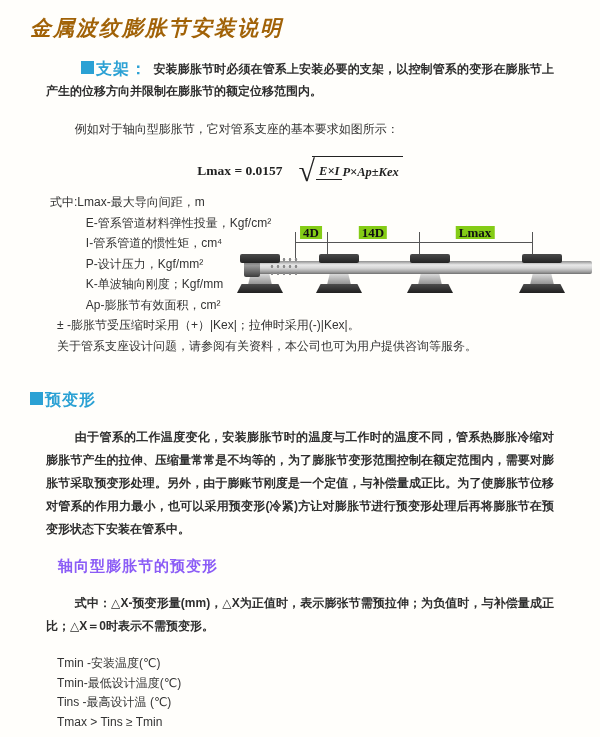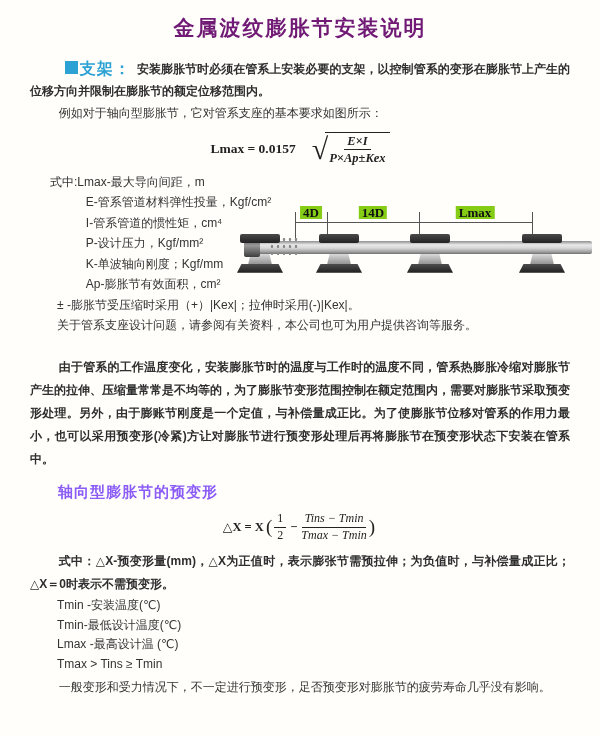--- a/index.html
+++ b/index.html
@@ -5,25 +5,25 @@
   html,body{margin:0;padding:0;}
   body{
     width:600px;height:737px;overflow:hidden;
     background:#fffefb;
     font-family:"Liberation Sans","DejaVu Sans",sans-serif;
     color:#333;
   }
   .page{width:600px;height:737px;position:relative;box-sizing:border-box;padding:12px 30px 0 30px;}
 
   .title{
-    text-align:center;font-size:21px;font-weight:bold;color:#701a75;
-    letter-spacing:2px;margin:2px 0 16px 0;
-  }
-
-  .para{font-size:12px;line-height:22px;margin:0;color:#333;text-align:justify;}
+    font-size:21px;font-weight:bold;color:#a16207;
+    letter-spacing:2px;margin:2px 0 16px 0;font-style:italic;
+  }
+
+  .para{font-size:12px;line-height:22px;margin:16px;color:#333;text-align:justify;}
   .para.bold{font-weight:600;color:#2e2e2e;}
   .indent{text-indent:2.4em;}
 
   .marker{
     display:inline-block;width:13px;height:13px;background:#2ba1d4;
     margin-right:2px;vertical-align:-1px;
   }
   .sec-head{
     color:#2ba1d4;font-size:16px;font-weight:bold;letter-spacing:1px;
     margin-right:6px;vertical-align:-1px;
@@ -34,21 +34,21 @@
   .formula{
     display:flex;justify-content:center;align-items:center;
     font-family:"Liberation Serif","DejaVu Serif",serif;
     color:#222;
   }
   .formula.lmax{margin:8px 0 6px 0;font-size:13.5px;font-weight:bold;}
   .f-lhs{margin-right:16px;}
   .sqrt{display:inline-flex;align-items:stretch;}
   .rad-sign{font-size:30px;line-height:30px;font-weight:normal;margin-right:-3px;align-self:center;}
   .radicand{border-top:1.5px solid #222;padding:1px 4px 0 4px;display:inline-flex;align-items:center;}
-  .frac{display:inline-flex;flex-direction:column;align-items:center;vertical-align:middle;line-height:1.15;}
+  .frac{display:inline-flex;flex-direction:row;align-items:center;vertical-align:middle;line-height:1.15;}
   .frac .num{border-bottom:1px solid #222;padding:0 3px 1px 3px;}
   .frac .den{padding-top:1px;}
   .lmax .frac{font-style:italic;font-weight:bold;font-size:12.5px;}
 
   .formula.dx{margin:10px 0 8px 0;font-size:12.5px;font-weight:bold;}
   .formula.dx .frac{font-size:12px;font-weight:normal;}
   .paren{font-size:19px;font-weight:normal;margin:0 2px;}
   .minus{margin:0 4px;}
 
   
@@ -178,43 +178,32 @@
       </div>
       <div class="support s3" style="height:12px;">
         <div class="clamp"></div>
       </div>
       <div class="support s4" style="height:12px;">
         <div class="clamp"></div>
       </div>
     </div>
   </div>
 
+  <p class="para sec-head-row">
+    <span class="marker"></span><span class="sec-head">预变形</span>
+  </p>
   <p class="para bold indent" style="line-height:23px;">由于管系的工作温度变化，安装膨胀节时的温度与工作时的温度不同，管系热膨胀冷缩对膨胀节产生的拉伸、压缩量常常是不均等的，为了膨胀节变形范围控制在额定范围内，需要对膨胀节采取预变形处理。另外，由于膨账节刚度是一个定值，与补偿量成正比。为了使膨胀节位移对管系的作用力最小，也可以采用预变形(冷紧)方让对膨胀节进行预变形处理后再将膨胀节在预变形状态下安装在管系中。</p>
 
   <h3 class="subhead axial">轴向型膨胀节的预变形</h3>
 
-  <div class="formula dx">
-    <span>△X = X</span>
-    <span class="paren">(</span>
-    <span class="frac">
-      <span class="num">1</span>
-      <span class="den">2</span>
-    </span>
-    <span class="minus">−</span>
-    <span class="frac">
-      <span class="num" style="font-style:italic;">Tins − Tmin</span>
-      <span class="den" style="font-style:italic;">Tmax − Tmin</span>
-    </span>
-    <span class="paren">)</span>
-  </div>
 
   <p class="para bold indent" style="line-height:23px;">式中：△X-预变形量(mm)，△X为正值时，表示膨张节需预拉伸；为负值时，与补偿量成正比；△X＝0时表示不需预变形。</p>
 
   <div class="temps">
     <div class="temp">Tmin -安装温度(℃)</div>
     <div class="temp">Tmin-最低设计温度(℃)</div>
-    <div class="temp">Lmax -最高设计温 (℃)</div>
+    <div class="temp">Tins -最高设计温 (℃)</div>
     <div class="temp">Tmax &gt; Tins ≥ Tmin</div>
   </div>
 
   <p class="para indent note-line">一般变形和受力情况下，不一定进行预变形，足否预变形对膨胀节的疲劳寿命几乎没有影响。</p>
 
 </div>
 
 </body></html>

